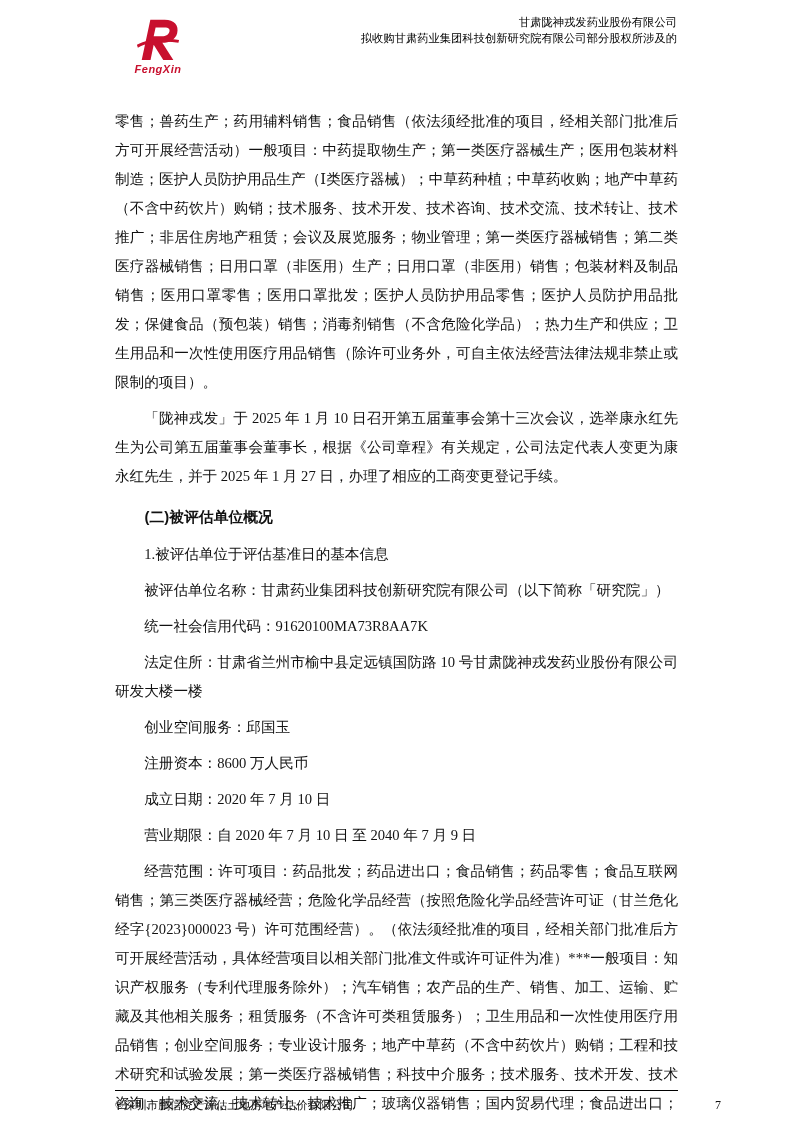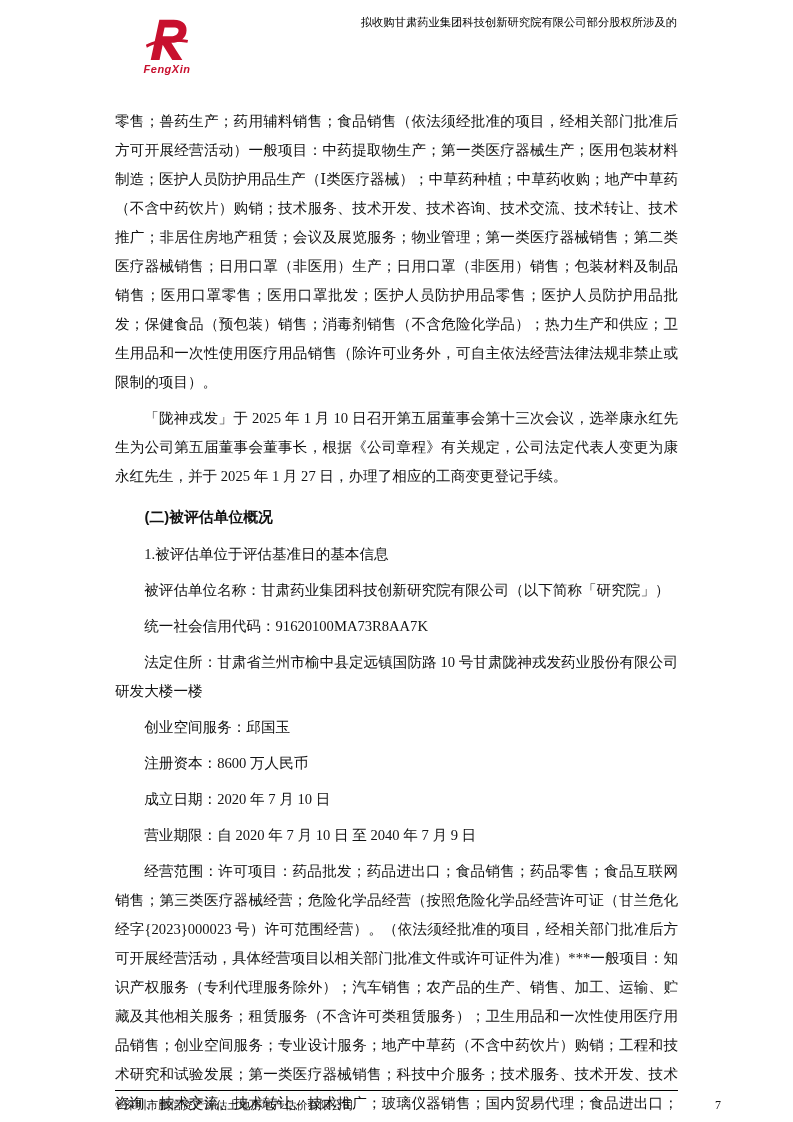--- a/index.html
+++ b/index.html
@@ -9,21 +9,21 @@
     width: 793px;
     height: 1122px;
     background: #ffffff;
     font-family: "Liberation Serif", "DejaVu Serif", serif;
     color: #111;
     overflow: hidden;
   }
 
   
   .hdr { position: absolute; top: 14px; left: 118px; right: 116px; }
-  .logo { position: absolute; left: 19px; top: 2px; width: 60px; text-align: center; }
+  .logo { position: absolute; left: 10px; top: 2px; width: 60px; text-align: center; }
   .logo svg { display: block; margin: 0 auto; }
   .logo-text {
     display: block;
     margin-top: 1px;
     color: #c8102e;
     font-family: "Liberation Sans", sans-serif;
     font-style: italic;
     font-weight: bold;
     font-size: 11px;
     letter-spacing: 0.5px;
@@ -78,20 +78,21 @@
 
   <div class="hdr">
     <div class="logo">
       <svg width="46" height="46" viewBox="0 0 48 48" aria-hidden="true">
         <path d="M7 46 L16 4 L31 4 C41 4 46 10 44 18 C42.4 24.5 36 28 28.5 28 L40 46 L29.5 46 L19.5 30 L16.2 46 Z M21.5 12 L19.5 21 L28 21 C32.5 21 35.5 19 36 15.8 C36.5 13.2 34.6 12 31.2 12 Z" fill="#c8102e"></path>
         <path d="M2 30 C12 24 30 22 46 25 L45.3 28 C30 25.6 13 27.5 3 33 Z" fill="#c8102e"></path>
       </svg>
       <span class="logo-text">FengXin</span>
     </div>
     <div class="hdr-lines">
+      <div>甘肃陇神戎发药业股份有限公司</div>
       <div>拟收购甘肃药业集团科技创新研究院有限公司部分股权所涉及的</div>
     </div>
   </div>
 
   <div class="content">
     <p class="cont">零售；兽药生产；药用辅料销售；食品销售（依法须经批准的项目，经相关部门批准后方可开展经营活动）一般项目：中药提取物生产；第一类医疗器械生产；医用包装材料制造；医护人员防护用品生产（Ⅰ类医疗器械）；中草药种植；中草药收购；地产中草药（不含中药饮片）购销；技术服务、技术开发、技术咨询、技术交流、技术转让、技术推广；非居住房地产租赁；会议及展览服务；物业管理；第一类医疗器械销售；第二类医疗器械销售；日用口罩（非医用）生产；日用口罩（非医用）销售；包装材料及制品销售；医用口罩零售；医用口罩批发；医护人员防护用品零售；医护人员防护用品批发；保健食品（预包装）销售；消毒剂销售（不含危险化学品）；热力生产和供应；卫生用品和一次性使用医疗用品销售（除许可业务外，可自主依法经营法律法规非禁止或限制的项目）。</p>
     <p class="ind">「陇神戎发」于 <span class="num">2025</span> 年 <span class="num">1</span> 月 <span class="num">10</span> 日召开第五届董事会第十三次会议，选举康永红先生为公司第五届董事会董事长，根据《公司章程》有关规定，公司法定代表人变更为康永红先生，并于 <span class="num">2025</span> 年 <span class="num">1</span> 月 <span class="num">27</span> 日，办理了相应的工商变更登记手续。</p>
     <p class="heading">(二)被评估单位概况</p>
     <p class="ind"><span class="num">1</span>.被评估单位于评估基准日的基本信息</p>
     <p class="ind">被评估单位名称：甘肃药业集团科技创新研究院有限公司（以下简称「研究院」）</p>

